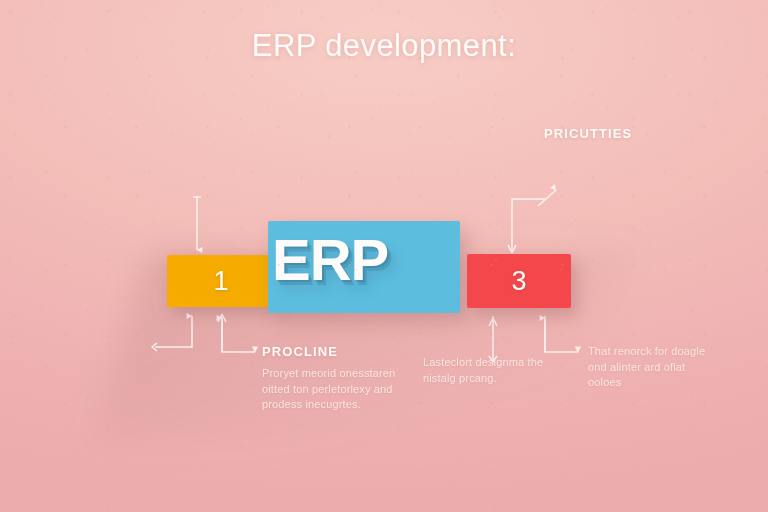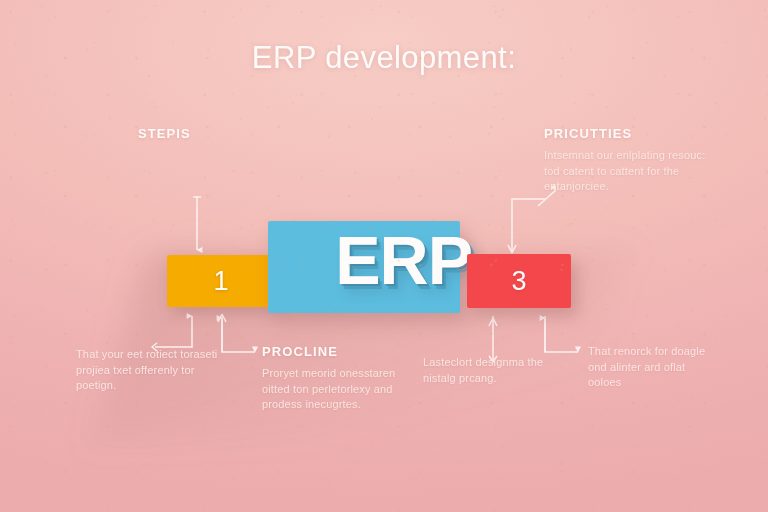--- a/index.html
+++ b/index.html
@@ -47,21 +47,20 @@
 
   #title {
     position: absolute;
     left: 0; right: 0; top: 28px;
     text-align: center;
     color: #fdfbfa;
     font-size: 31px;
     font-weight: 400;
     letter-spacing: .4px;
     text-shadow: 0 1px 5px rgba(185,120,120,.30);
-    margin-top: 12px;
   }
 
   
   .block {
     position: absolute;
     border-radius: 2px;
   }
   #block-1 {
     left: 167px; top: 255px;
     width: 108px; height: 52px;
@@ -87,23 +86,23 @@
     text-align: center;
     color: #fffdfb;
     font-size: 27px;
     font-weight: 400;
     text-shadow: 0 1px 3px rgba(120,70,40,.25);
   }
   #erp-word {
     position: absolute;
     left: 272px; top: 214px;
     width: 200px;
-    text-align: right;
+    text-align: left;
     color: #fdfcfa;
-    font-size: 68px;
+    font-size: 58px;
     font-weight: 700;
     letter-spacing: -1px;
     line-height: 92px;
     text-shadow:
       2px 2px 0 rgba(60,130,160,.55),
       4px 5px 0 rgba(60,130,160,.38),
       7px 9px 12px rgba(60,120,150,.32);
   }
 
   
@@ -194,31 +193,26 @@
   </div>
 
   <div class="block" id="block-erp"></div>
   <div id="erp-word">ERP</div>
 
   <div class="block" id="block-3">
     <div class="block-num">3</div>
   </div>
 
   <div class="tblock" id="txt-steps">
-    <div class="thead">STEPIS</div>
   </div>
 
   <div class="tblock" id="txt-pricuties">
     <div class="thead">PRICUTTIES</div>
-    <div class="tbody">Intsemnat our enlplating resouc: tod catent to cattent for the entanjorciee.</div>
-  </div>
-
-  <div class="tblock" id="txt-bl">
-    <div class="tbody">That your eet rotiect toraseti projiea txet offerenly tor poetign.</div>
-  </div>
+  </div>
+
 
   <div class="tblock" id="txt-lasteffort">
     <div class="tbody">Lasteclort designma the nistalg prcang.</div>
   </div>
 
   <div class="tblock with-marker" id="txt-procline">
     <div class="thead">PROCLINE</div>
     <div class="tbody">Proryet meorid onesstaren oitted ton perletorlexy and prodess inecugrtes.</div>
   </div>
 

